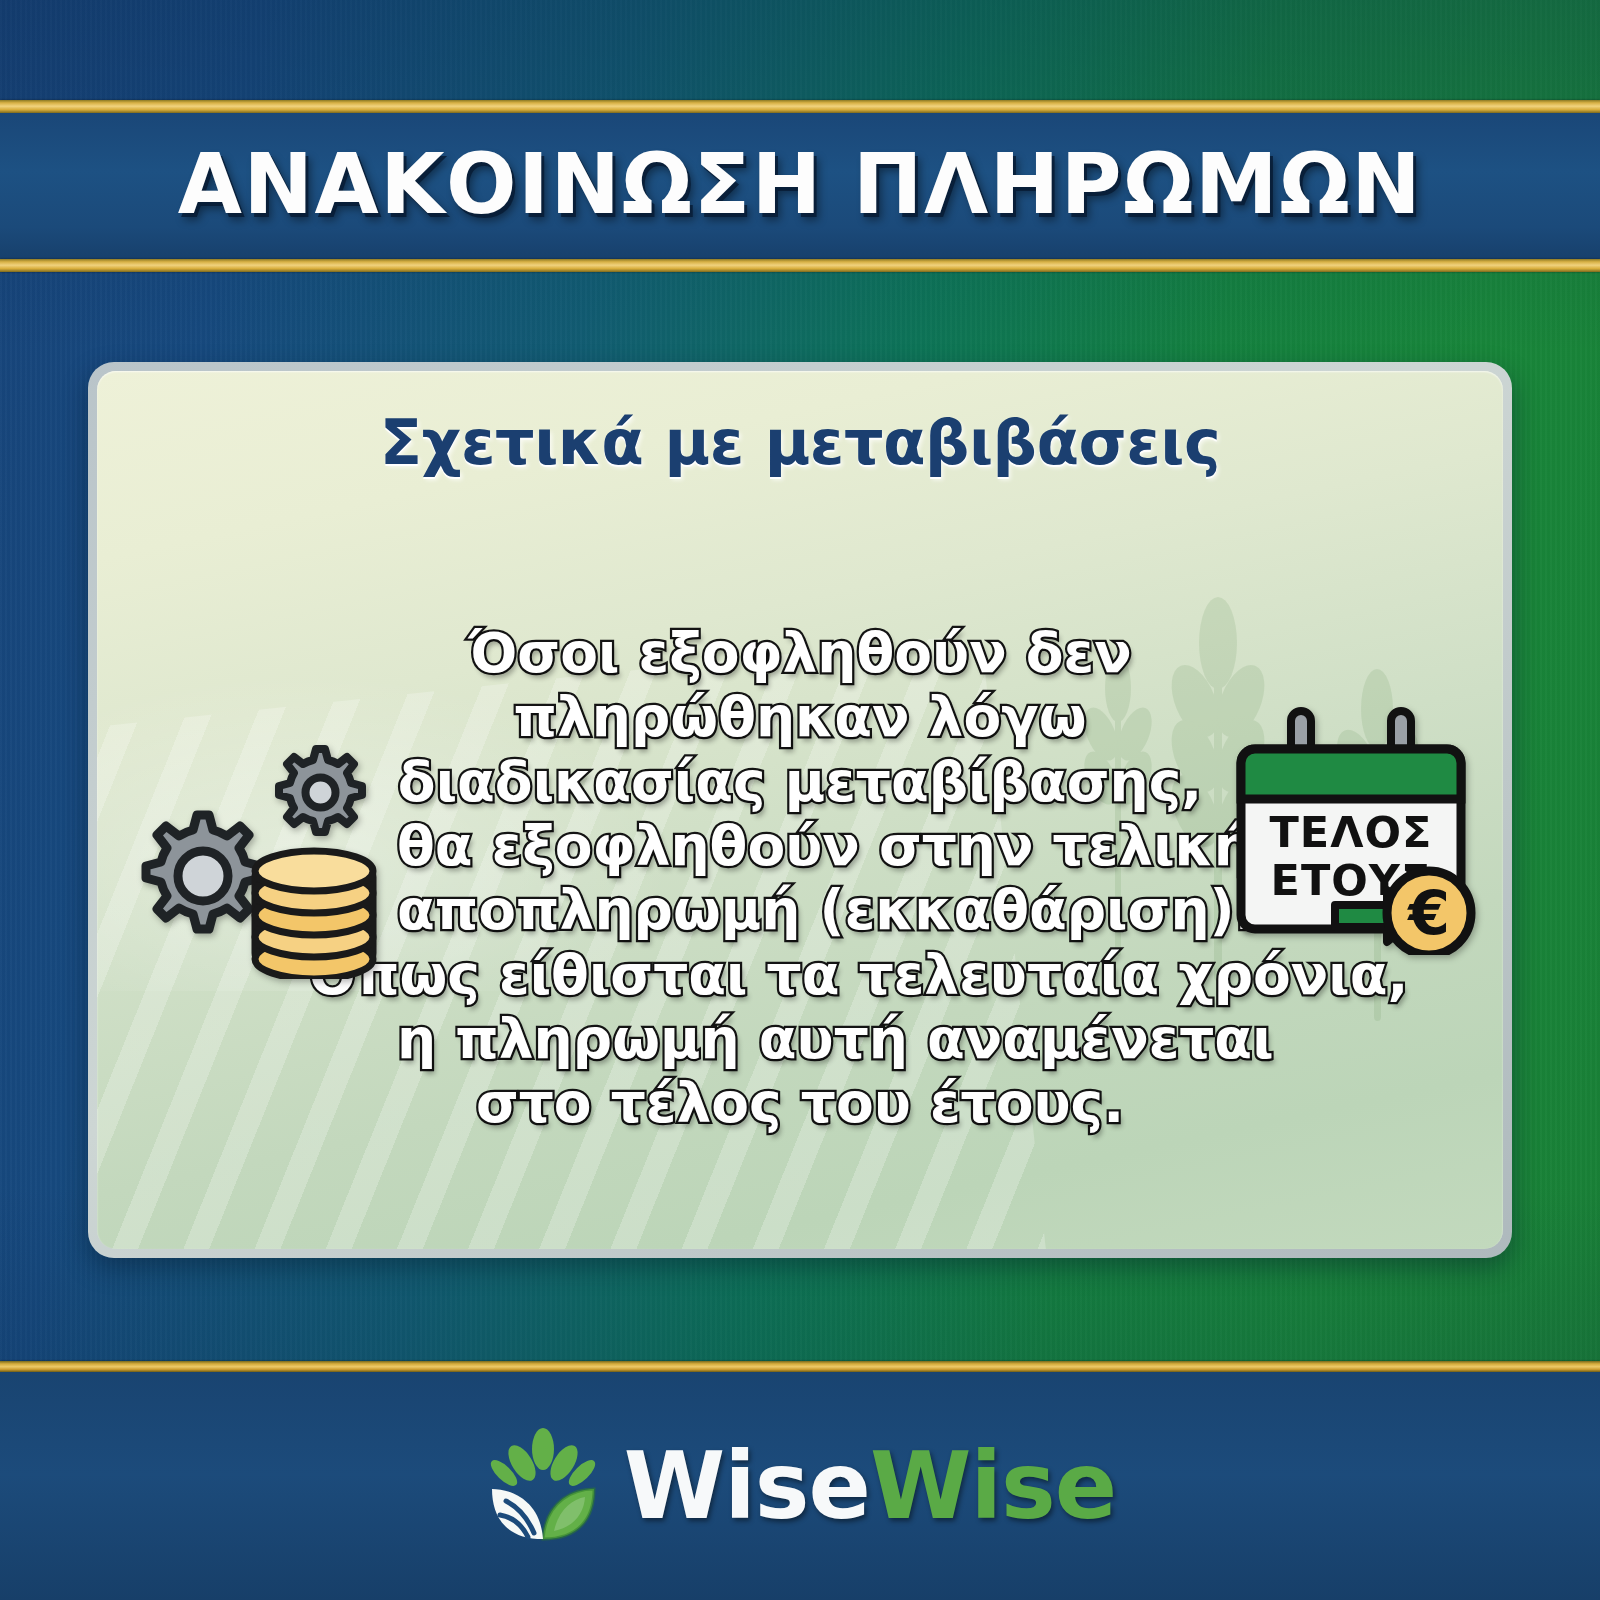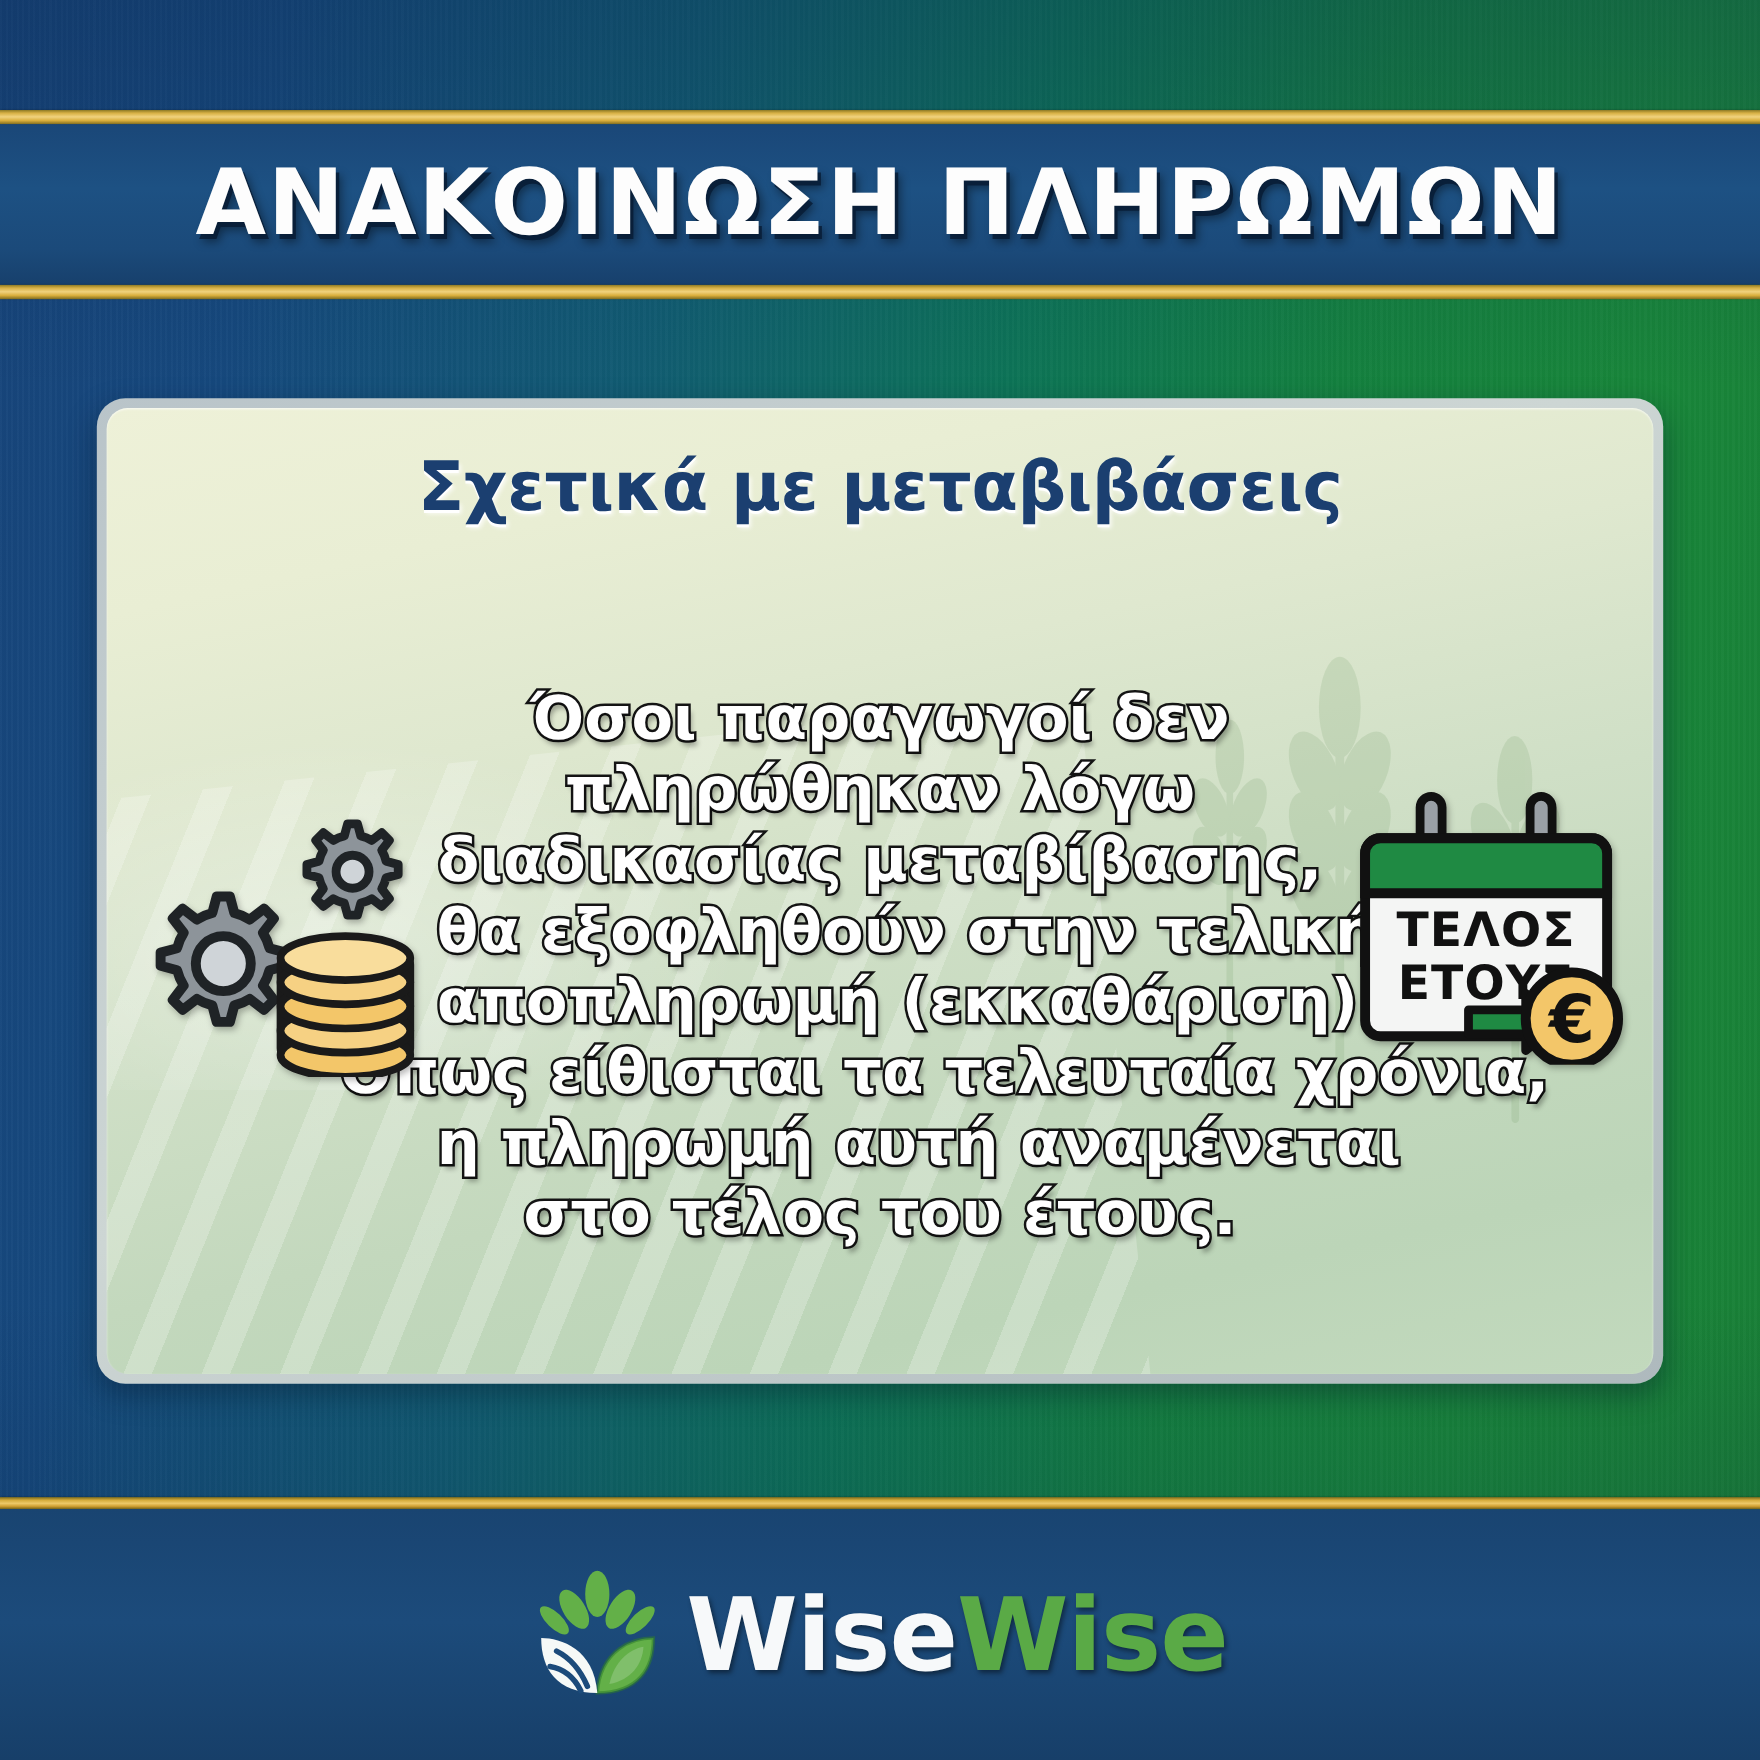--- a/index.html
+++ b/index.html
@@ -192,21 +192,21 @@
   .card-body .ln{ display:block; white-space:nowrap; }
   .card-body .ln.wide{ margin-left:-90px; margin-right:-90px; }
 
   
   .icon-gears{
     position:absolute; left:28px; top:358px;
     width:268px; height:250px;
   }
   
   .icon-calendar{
-    position:absolute; right:22px; top:347px;
+    position:absolute; right:22px; top:334px;
     width:258px; height:250px;
   }
   .icon-gears svg, .icon-calendar svg{ display:block; width:100%; height:100%;
     filter:drop-shadow(2px 3px 3px rgba(0,0,0,.28)); }
 </style>
 </head>
 <body>
 
 <div class="poster">
 
@@ -271,21 +271,21 @@
         </svg>
       </div>
 
       <div class="card-content">
 
         <div class="card-title">
           <span>Σχετικά με μεταβιβάσεις</span><br>
         </div>
 
         <div class="card-body">
-          <span class="ln">Όσοι παραγωγοί δεν</span>
+          <span class="ln">Όσοι εξοφληθούν δεν</span>
           <span class="ln">πληρώθηκαν λόγω</span>
           <span class="ln">διαδικασίας μεταβίβασης,</span>
           <span class="ln">θα εξοφληθούν στην τελική</span>
           <span class="ln">αποπληρωμή (εκκαθάριση).</span>
           <span class="ln wide">Όπως είθισται τα τελευταία χρόνια,</span>
           <span class="ln">η πληρωμή αυτή αναμένεται</span>
           <span class="ln">στο τέλος του έτους.</span>
         </div>
 
         <div class="icon-gears">

